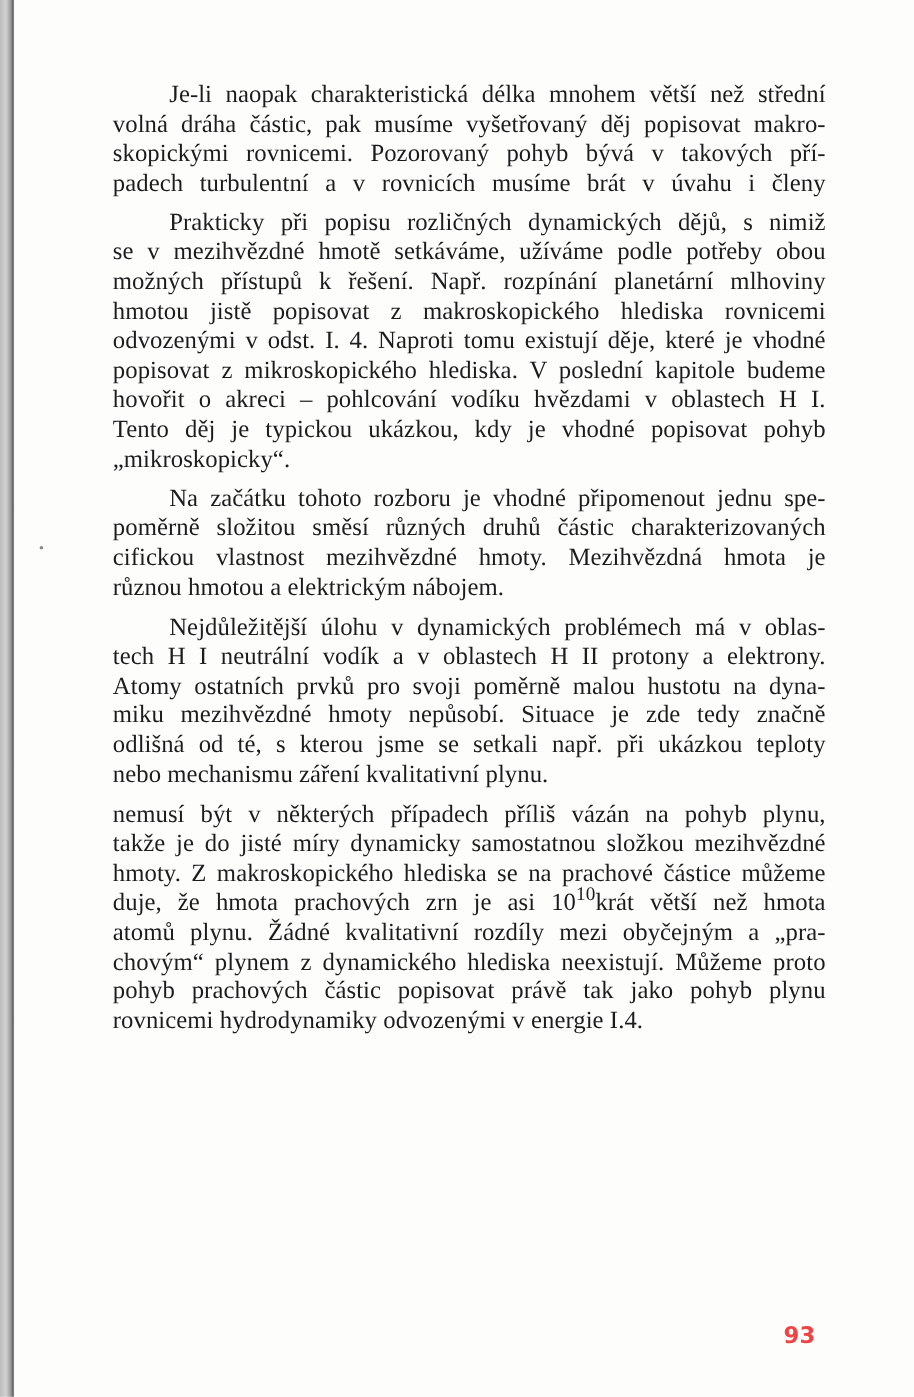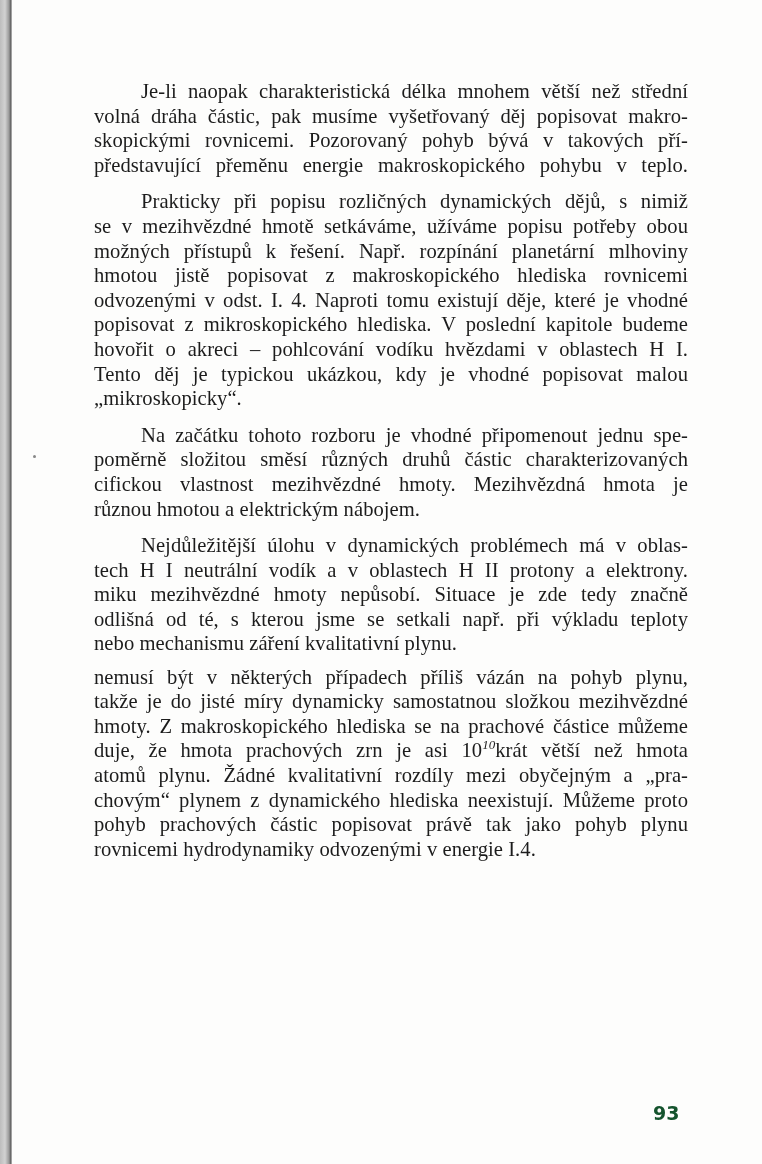--- a/index.html
+++ b/index.html
@@ -20,69 +20,70 @@
   .para {
     margin: 0 0 8.5px 0;
     font-size: 20.6px;
     line-height: 24.6px;
     text-align: justify;
     text-indent: 47px;
     letter-spacing: 0.05px;
     hyphens: none;
   }
   .para .line { display: block; text-align: justify; text-align-last: justify; text-indent: 0; }
-  .para .line.first { padding-left: 47px; margin-top: 12px; }
+  .para .line.first { padding-left: 47px; }
   .para .line.last { text-align-last: left; }
-  sup { font-size: 13px; line-height: 0; vertical-align: 8px; font-style: italic; }
+  sup { font-size: 16px; line-height: 0; vertical-align: 8px; }
   .page-number {
     position: absolute; left: 653px; top: 1102px;
     font-family: "DejaVu Sans", "Liberation Sans", sans-serif;
-    font-weight: bold; font-size: 19px; color: #14532d;
+    font-weight: bold; font-size: 19px; color: #ef4444;
   }
   .speck { position: absolute; width: 3px; height: 3px; border-radius: 50%; background: #888; }
 </style>
 </head>
 <body>
 
 <div class="gutter"></div>
 <div class="speck" style="left:33px;top:455px;"></div>
 
 <div class="page-body">
 
   <p class="para">
     <span class="line first">Je-li naopak charakteristická délka mnohem větší než střední</span>
     <span class="line">volná dráha částic, pak musíme vyšetřovaný děj popisovat makro-</span>
     <span class="line">skopickými rovnicemi. Pozorovaný pohyb bývá v takových pří-</span>
-    <span class="line">představující přeměnu energie makroskopického pohybu v teplo.</span>
+    <span class="line">padech turbulentní a v rovnicích musíme brát v úvahu i členy</span>
   </p>
 
   <p class="para">
     <span class="line first">Prakticky při popisu rozličných dynamických dějů, s nimiž</span>
-    <span class="line">se v mezihvězdné hmotě setkáváme, užíváme popisu potřeby obou</span>
+    <span class="line">se v mezihvězdné hmotě setkáváme, užíváme podle potřeby obou</span>
     <span class="line">možných přístupů k řešení. Např. rozpínání planetární mlhoviny</span>
     <span class="line">hmotou jistě popisovat z makroskopického hlediska rovnicemi</span>
     <span class="line">odvozenými v odst. I. 4. Naproti tomu existují děje, které je vhodné</span>
     <span class="line">popisovat z mikroskopického hlediska. V poslední kapitole budeme</span>
     <span class="line">hovořit o akreci – pohlcování vodíku hvězdami v oblastech H I.</span>
-    <span class="line">Tento děj je typickou ukázkou, kdy je vhodné popisovat malou</span>
+    <span class="line">Tento děj je typickou ukázkou, kdy je vhodné popisovat pohyb</span>
     <span class="line last">„mikroskopicky“.</span>
   </p>
 
   <p class="para">
     <span class="line first">Na začátku tohoto rozboru je vhodné připomenout jednu spe-</span>
     <span class="line">poměrně složitou směsí různých druhů částic charakterizovaných</span>
     <span class="line">cifickou vlastnost mezihvězdné hmoty. Mezihvězdná hmota je</span>
     <span class="line last">různou hmotou a elektrickým nábojem.</span>
   </p>
 
   <p class="para">
     <span class="line first">Nejdůležitější úlohu v dynamických problémech má v oblas-</span>
     <span class="line">tech H I neutrální vodík a v oblastech H II protony a elektrony.</span>
+    <span class="line">Atomy ostatních prvků pro svoji poměrně malou hustotu na dyna-</span>
     <span class="line">miku mezihvězdné hmoty nepůsobí. Situace je zde tedy značně</span>
-    <span class="line">odlišná od té, s kterou jsme se setkali např. při výkladu teploty</span>
+    <span class="line">odlišná od té, s kterou jsme se setkali např. při ukázkou teploty</span>
     <span class="line last">nebo mechanismu záření kvalitativní plynu.</span>
   </p>
 
   <p class="para">
     <span class="line">nemusí být v některých případech příliš vázán na pohyb plynu,</span>
     <span class="line">takže je do jisté míry dynamicky samostatnou složkou mezihvězdné</span>
     <span class="line">hmoty. Z makroskopického hlediska se na prachové částice můžeme</span>
     <span class="line"><span>duje, že hmota prachových zrn je asi 10</span><sup>10</sup><span>krát větší než hmota</span></span>
     <span class="line">atomů plynu. Žádné kvalitativní rozdíly mezi obyčejným a „pra-</span>
     <span class="line">chovým“ plynem z dynamického hlediska neexistují. Můžeme proto</span>

